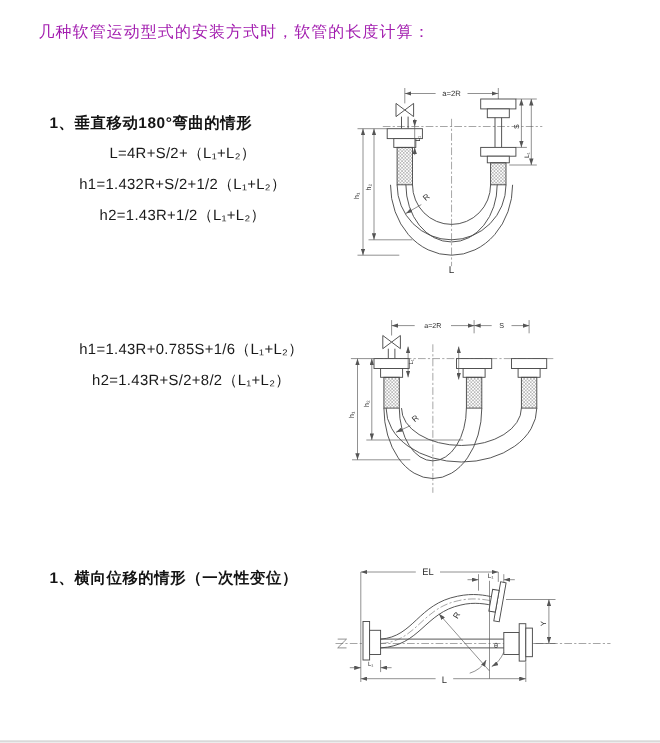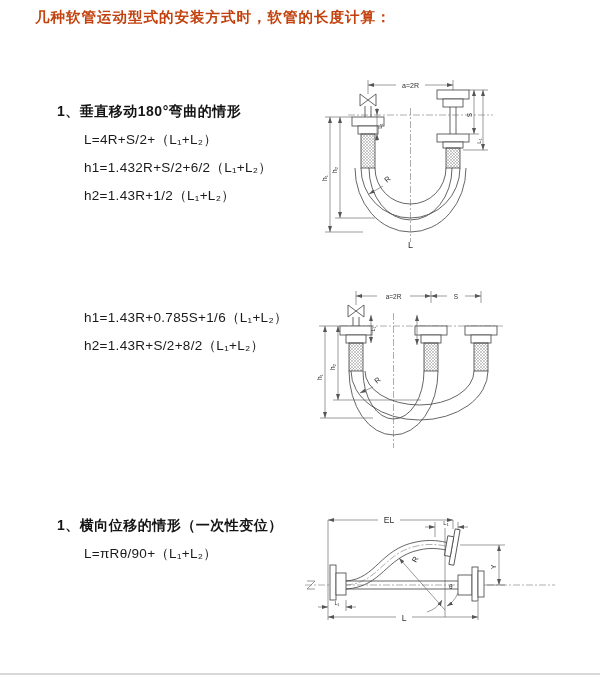--- a/index.html
+++ b/index.html
@@ -1,54 +1,53 @@
 <!DOCTYPE html>
 <html><head>
 <meta charset="utf-8">
 <style>
   html,body{margin:0;padding:0;}
   body{
     width:600px;height:675px;position:relative;background:#ffffff;
     font-family:"Liberation Sans","DejaVu Sans",sans-serif;color:#1c1c1c;overflow:hidden;
   }
   .title{
-    position:absolute;left:35px;top:8px;font-size:14.5px;font-weight:700;
-    letter-spacing:1px;color:#c2410c;
+    position:absolute;left:35px;top:20px;font-size:14.5px;font-weight:400;
+    letter-spacing:1px;color:#a21caf;
   }
-  .section{position:absolute;left:57px;}
+  .section{position:absolute;left:45px;}
   .sec-heading{font-size:14px;font-weight:700;color:#141414;letter-spacing:0.5px;}
-  .formula{font-size:13.5px;font-weight:400;color:#1a1a1a;margin-left:27px;margin-top:10px;letter-spacing:0.3px;}
+  .formula{font-size:13.5px;font-weight:400;color:#1a1a1a;margin-left:27px;margin-top:10px;letter-spacing:0.3px;text-align:center;}
   .diagram{position:absolute;}
   svg text{font-family:"Liberation Sans","DejaVu Sans",sans-serif;fill:#2e2e2e;}
   .ln{stroke:#4a4a4a;stroke-width:0.85;fill:none;}
   .dim{stroke:#575757;stroke-width:0.6;fill:none;}
   .cl{stroke:#6a6a6a;stroke-width:0.55;fill:none;stroke-dasharray:7 2 2 2;}
   .fl{fill:#ffffff;stroke:#4a4a4a;stroke-width:0.85;}
   .bottom-edge{position:absolute;left:0;bottom:0;width:600px;height:2px;background:#d9d9d9;}
 </style>
 </head>
 <body>
 
 <div class="title">几种软管运动型式的安装方式时，软管的长度计算：</div>
 
 <div class="section" style="top:103px;">
   <div class="sec-heading">1、垂直移动180°弯曲的情形</div>
   <div class="formula">L=4R+S/2+（L₁+L₂）</div>
-  <div class="formula">h1=1.432R+S/2+6/2（L₁+L₂）</div>
+  <div class="formula">h1=1.432R+S/2+1/2（L₁+L₂）</div>
   <div class="formula">h2=1.43R+1/2（L₁+L₂）</div>
 </div>
 
 <div class="section" style="top:299px;">
   <div class="formula">h1=1.43R+0.785S+1/6（L₁+L₂）</div>
   <div class="formula">h2=1.43R+S/2+8/2（L₁+L₂）</div>
 </div>
 
 <div class="section" style="top:517px;">
   <div class="sec-heading">1、横向位移的情形（一次性变位）</div>
-  <div class="formula">L=πRθ/90+（L₁+L₂）</div>
 </div>
 
 <svg class="diagram" style="left:313px;top:70px;" width="238" height="185" viewBox="0 0 238 185">
   <defs>
     <marker id="d1a" markerWidth="6" markerHeight="4" refX="6" refY="2" orient="auto-start-reverse" markerUnits="userSpaceOnUse">
       <path d="M0,0 L6,2 L0,4 z" fill="#555"></path>
     </marker>
     <pattern id="d1h" width="3" height="3" patternUnits="userSpaceOnUse">
       <path d="M0,3 L3,0 M0,0 L3,3" stroke="#8a8a8a" stroke-width="0.45"></path>
     </pattern>

